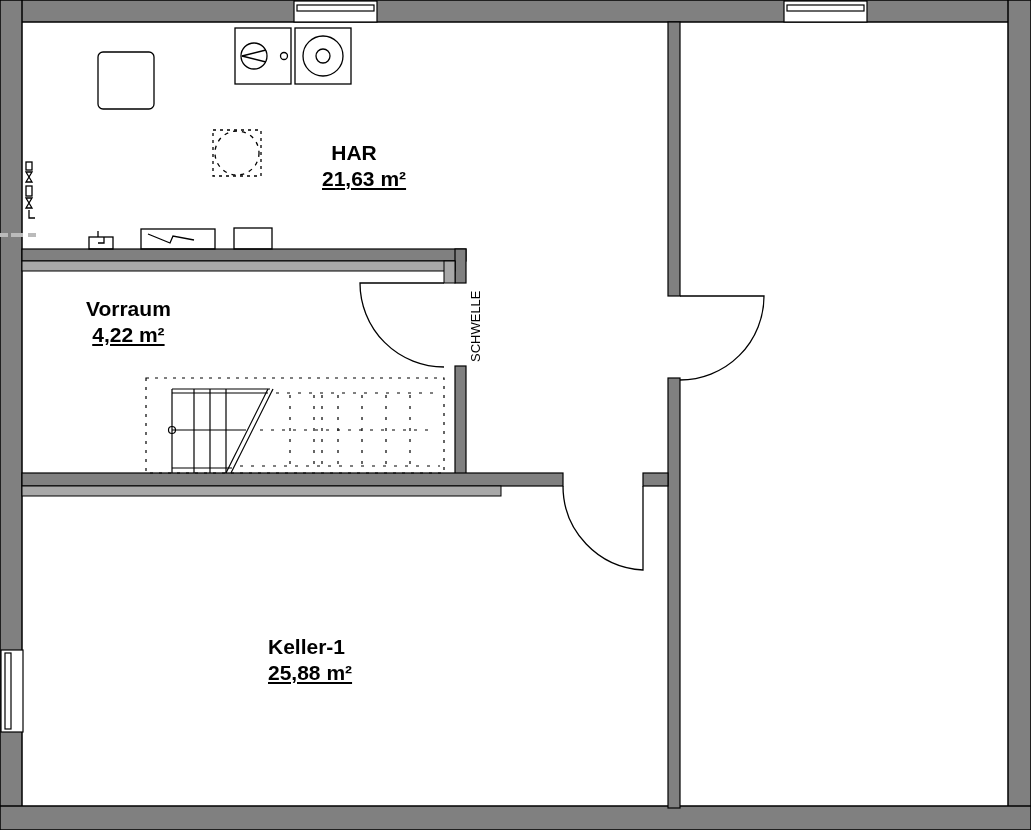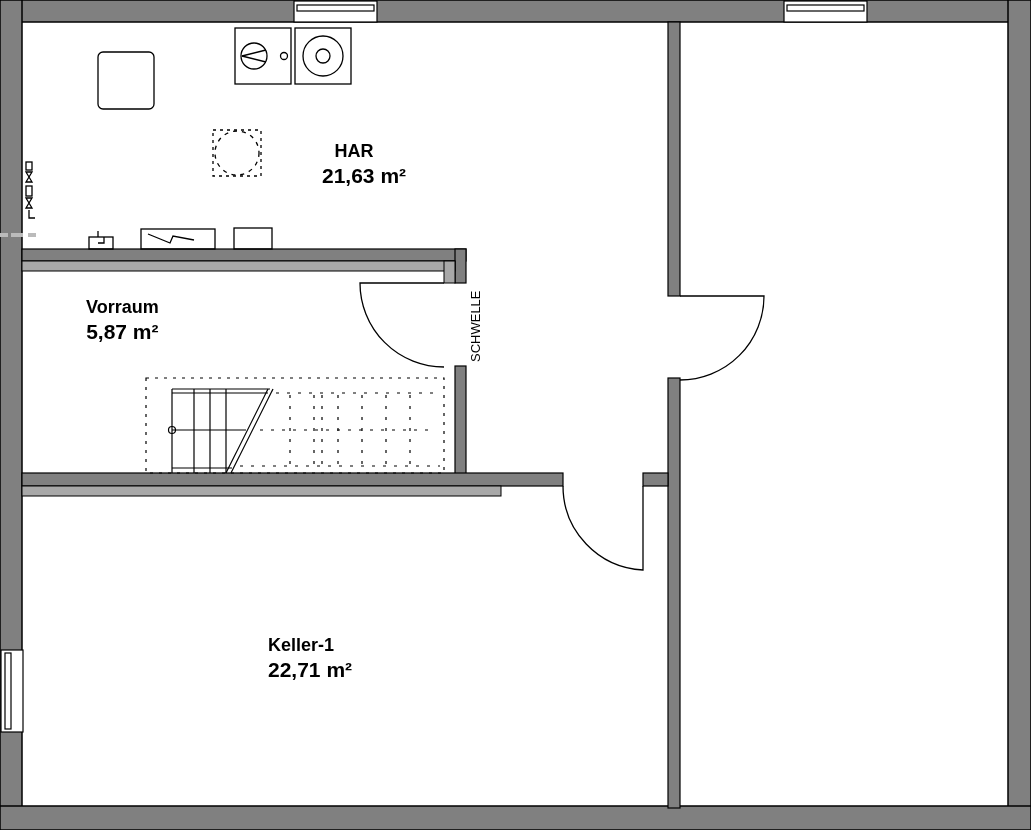--- a/index.html
+++ b/index.html
@@ -1,20 +1,20 @@
 <!DOCTYPE html>
 <html><head>
 <meta charset="utf-8">
 <style>
   html,body{margin:0;padding:0;background:#fff;}
   #stage{position:relative;width:1031px;height:830px;overflow:hidden;background:#fff;}
   svg{position:absolute;left:0;top:0;}
   .lbl{position:absolute;font-family:"Liberation Sans",sans-serif;font-weight:bold;color:#000;text-align:center;line-height:1.25;white-space:nowrap;}
-  .lbl .n{font-size:18px;display:block;}
-  .lbl .a{font-size:21px;display:block;}
+  .lbl .n{font-size:21px;display:block;}
+  .lbl .a{font-size:21px;display:block;text-decoration:underline;}
   .vert{position:absolute;font-family:"Liberation Sans",sans-serif;font-size:13px;color:#000;transform:rotate(-90deg);transform-origin:left top;white-space:nowrap;}
 </style>
 </head>
 <body>
 
 <div id="stage">
 <svg width="1031" height="830" viewBox="0 0 1031 830">
 
   <g fill="#808080" stroke="#000" stroke-width="1.5">
     <rect x="0" y="0" width="1031" height="22"></rect>
@@ -115,20 +115,20 @@
     </g>
   </g>
 </svg>
 
 <div class="lbl" style="left:322px;top:140px;">
   <span class="n" style="margin-left:-20px;">HAR</span>
   <span class="a">21,63 m²</span>
 </div>
 <div class="lbl" style="left:86px;top:296px;">
   <span class="n">Vorraum</span>
-  <span class="a">5,87 m²</span>
+  <span class="a">4,22 m²</span>
 </div>
 <div class="lbl" style="left:240px;top:634px;text-align:left;margin-left:28px;">
   <span class="n">Keller-1</span>
-  <span class="a">22,71 m²</span>
+  <span class="a">25,88 m²</span>
 </div>
 <div class="vert" style="left:468px;top:362px;">SCHWELLE</div>
 </div>
 
 </body></html>

